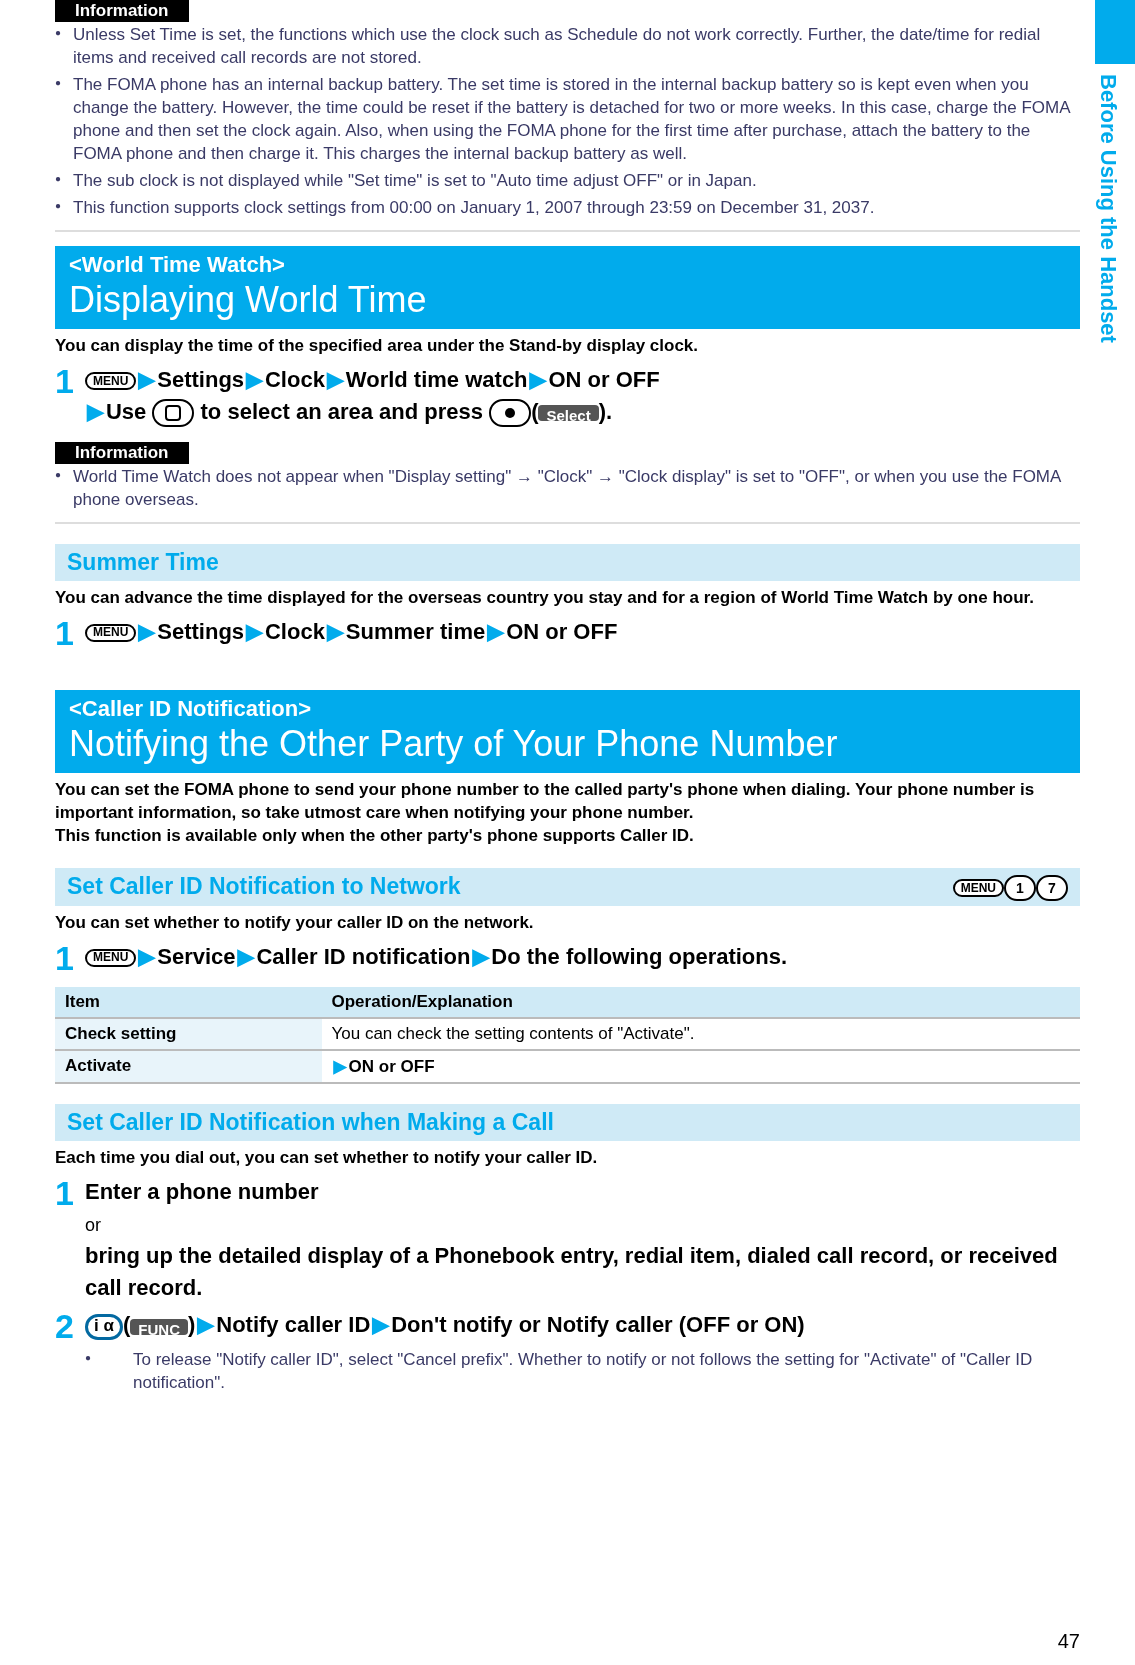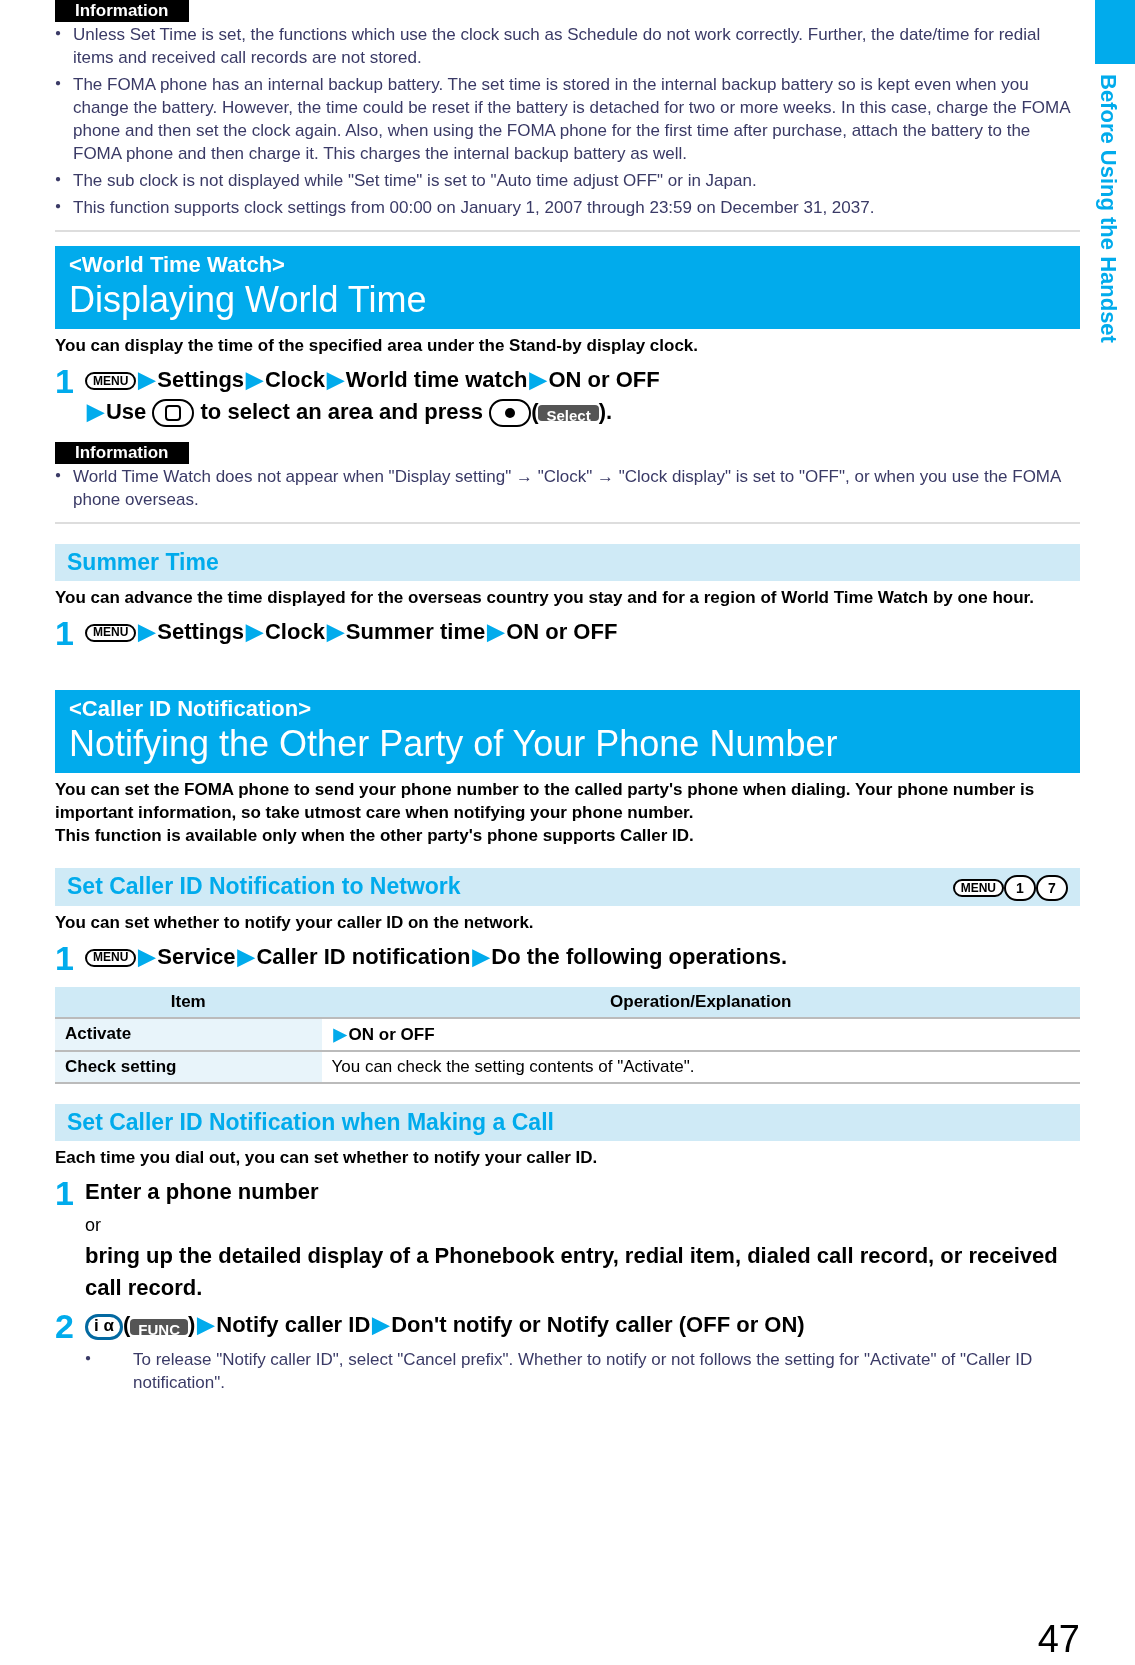--- a/index.html
+++ b/index.html
@@ -219,34 +219,34 @@
     width: 100%;
     border-collapse: collapse;
     margin-top: 12px;
     font-size: 17px;
   }
   table.op-table th {
     background: #cfeaf6;
     font-weight: bold;
     padding: 5px 10px;
     border-bottom: 2px solid #bbb;
-    text-align: center;
+    text-align: left;
   }
   table.op-table th:first-child { width: 26%; }
   table.op-table td {
     padding: 5px 10px;
     border-bottom: 2px solid #bbb;
     vertical-align: top;
   }
   table.op-table tr.striped td:first-child { background: #e8f4fa; font-weight: bold; }
   .page-num {
     position: absolute;
-    bottom: 4px;
+    bottom: 12px;
     right: 55px;
-    font-size: 38px;
+    font-size: 20px;
   }
   .note {
     color: #3a3a66;
     font-size: 17px;
     line-height: 1.35;
     padding-left: 48px;
   }
 </style>
 </head>
 <body>
@@ -328,27 +328,27 @@
 
   <table class="op-table">
     <thead>
       <tr>
         <th>Item</th>
         <th>Operation/Explanation</th>
       </tr>
     </thead>
     <tbody>
       <tr class="striped">
+        <td>Check setting</td>
+        <td>You can check the setting contents of "Activate".</td>
+      </tr>
+      <tr class="striped">
         <td>Activate</td>
         <td><span class="arrow">▶</span><b>ON or OFF</b></td>
       </tr>
-      <tr class="striped">
-        <td>Check setting</td>
-        <td>You can check the setting contents of "Activate".</td>
-      </tr>
     </tbody>
   </table>
 
   <div class="sub-heading">
     <span>Set Caller ID Notification when Making a Call</span>
   </div>
   <div class="intro">Each time you dial out, you can set whether to notify your caller ID.</div>
 
   <div class="step-row">
     <div class="step-num">1</div>

